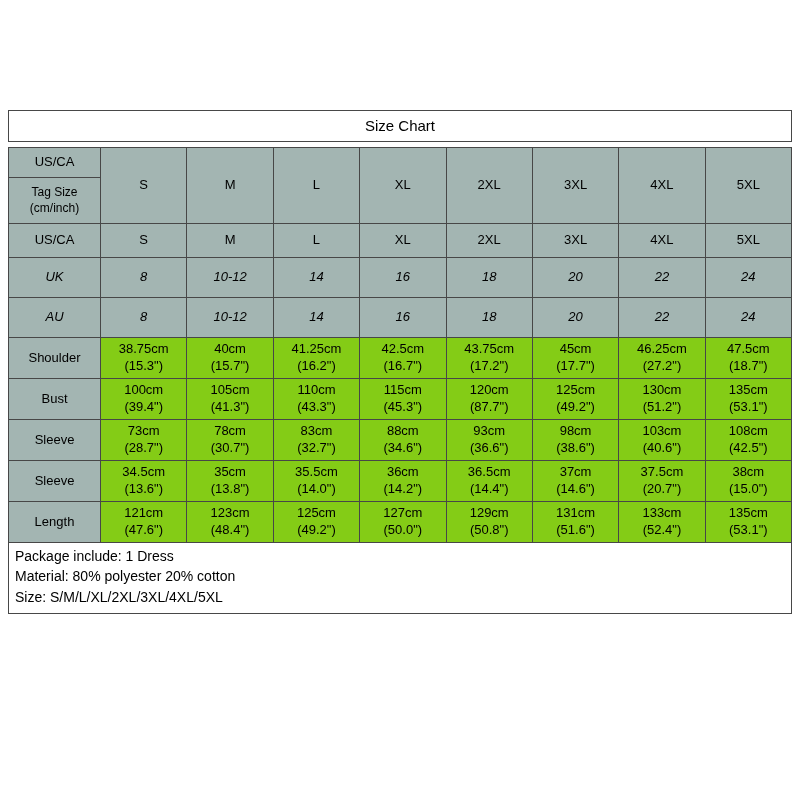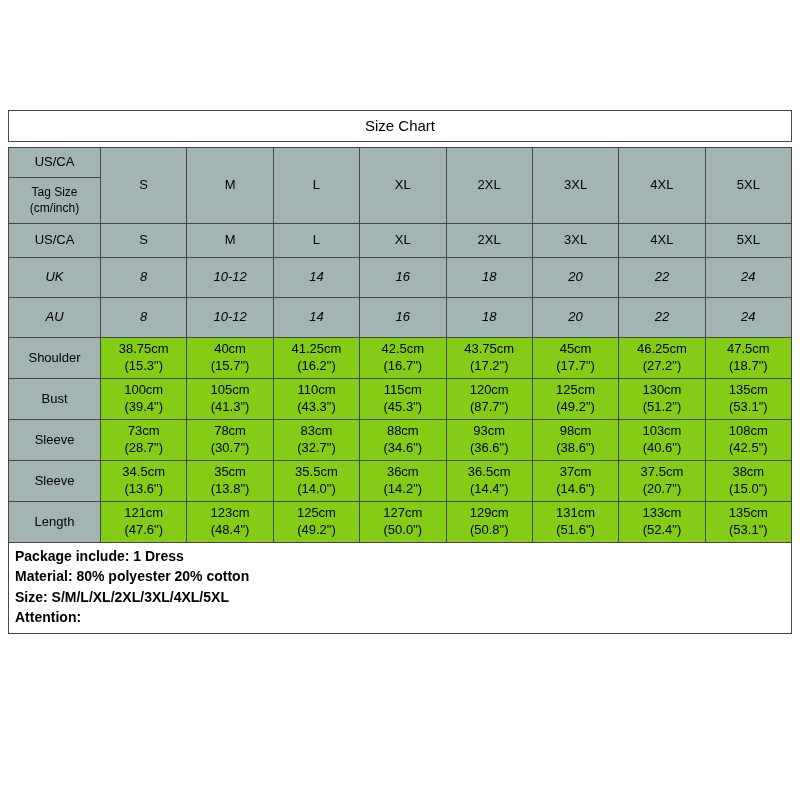--- a/index.html
+++ b/index.html
@@ -23,21 +23,21 @@
   td.corner1 { height:30px; }
   td.corner2 { height:46px; font-size:12px; }
   tr.r-usca td { height:34px; }
   tr.r-uk td, tr.r-au td { height:40px;font-style:italic; }
   tr.r-meas td { height:41px; }
   .m { background:#84cc16; }
   .footer {
     width:784px; border:1px solid var(--border); margin-top:-1px;
     padding:3px 6px 6px 6px; font-size:14px; line-height:1.45;
   }
-  .fline { white-space:normal;font-weight:bold; }
+  .fline { white-space:normal; }
 </style>
 </head>
 <body>
 
 <div class="page">
 
   <table class="t title-table">
     <tbody>
         <tr>
       <td class="title">Size Chart</td>
@@ -203,16 +203,15 @@
       <td class="m">135cm
 (53.1")</td>
     </tr>
   </tbody>
     </table>
 
   <div class="footer">
     <div class="fline">Package include: 1 Dress</div>
     <div class="fline">Material: 80% polyester 20% cotton</div>
     <div class="fline">Size: S/M/L/XL/2XL/3XL/4XL/5XL</div>
-    <div class="fline">Attention:</div>
   </div>
 
 </div>
 
 </body></html>

